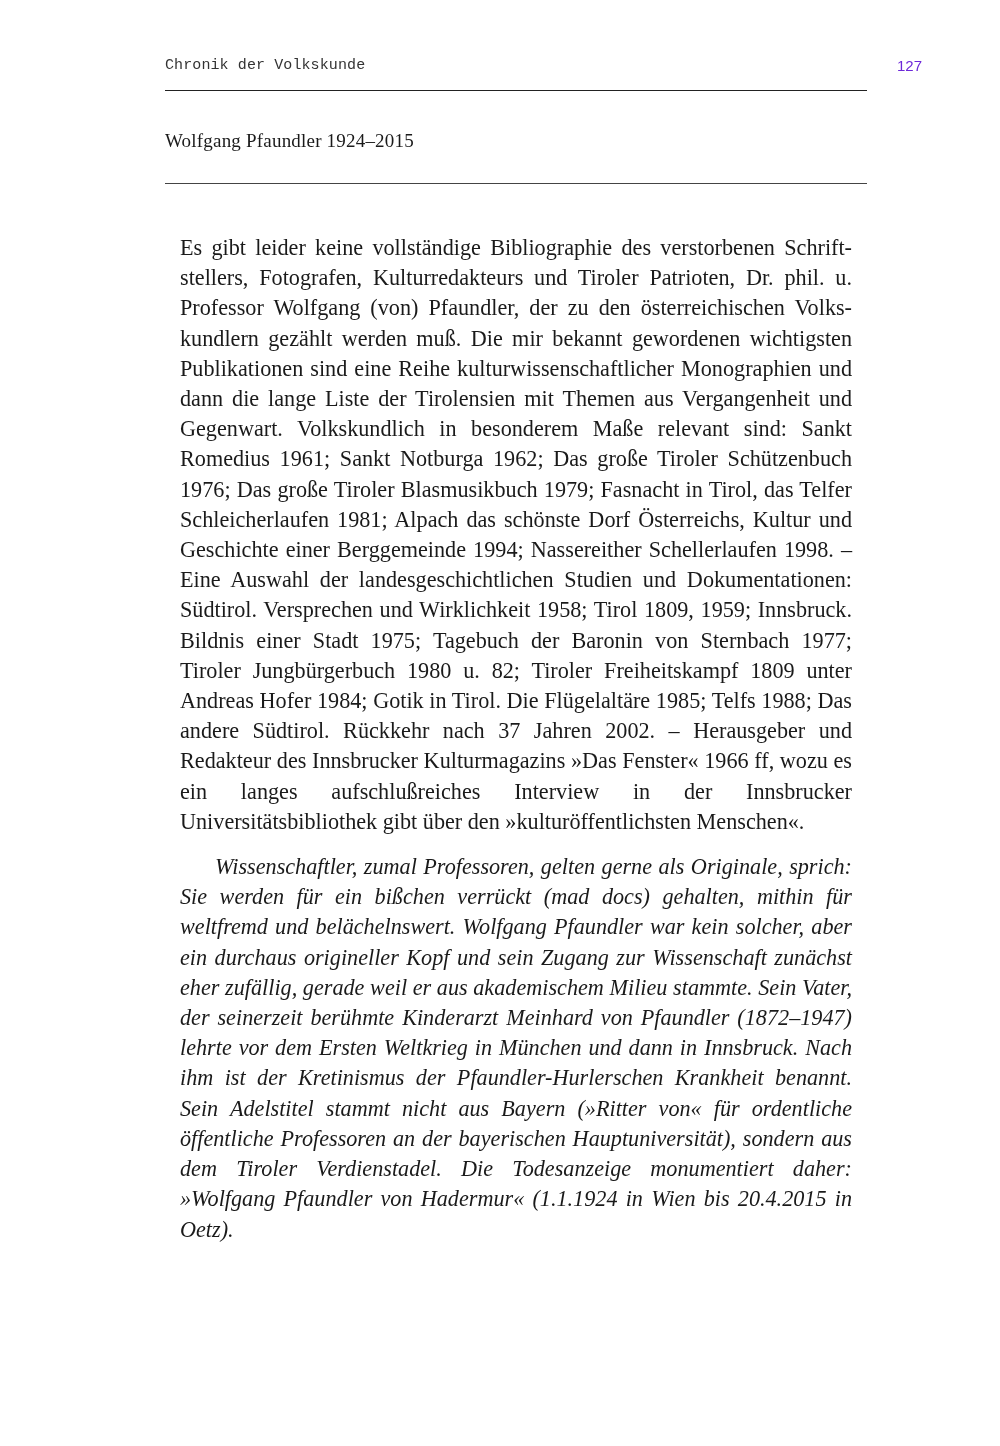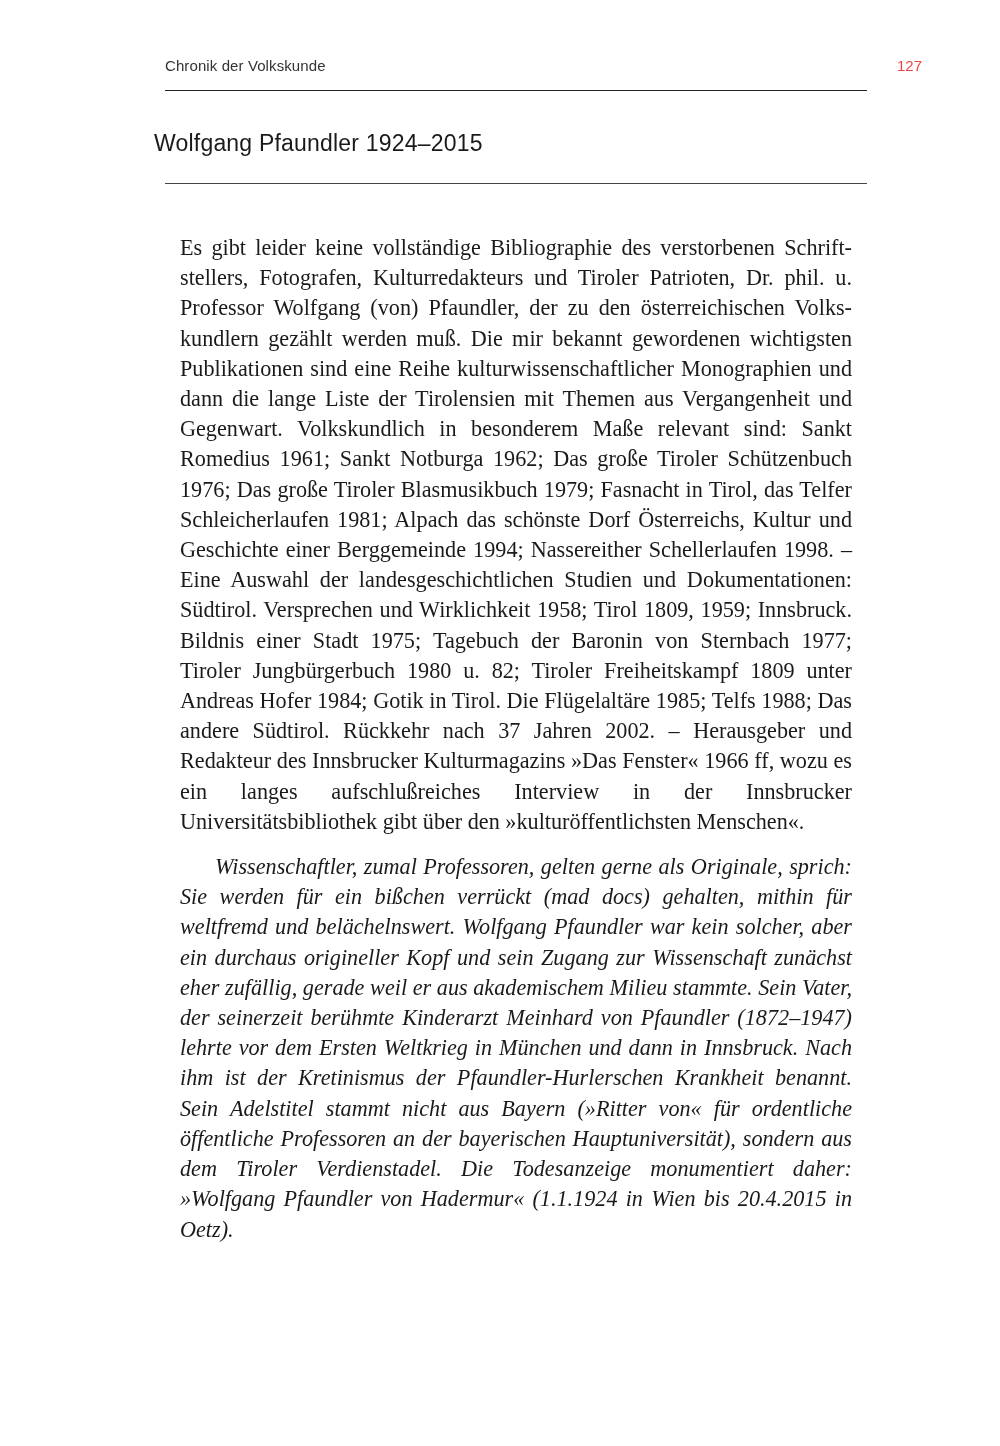--- a/index.html
+++ b/index.html
@@ -1,31 +1,31 @@
 <!DOCTYPE html>
 <html><head>
   <meta charset="utf-8">
   <style>
     html, body { margin: 0; padding: 0; background: #ffffff; }
     body { width: 1000px; height: 1446px; position: relative; overflow: hidden; color: #1e1e1e; }
     .running-head {
       position: absolute; left: 165px; top: 57px; width: 702px;
-      font-family: Liberation Sans, sans-serif; font-size: 15px; color: #333;
+      font-family: Liberation Mono, monospace; font-size: 15px; color: #333;
       letter-spacing: 0.1px;
     }
     .page-number {
       position: absolute; left: 897px; top: 57px;
-      font-family: "Liberation Sans", sans-serif; font-size: 15px; color: #ef4444;
+      font-family: "Liberation Sans", sans-serif; font-size: 15px; color: #6d28d9;
     }
     .rule { position: absolute; left: 165px; width: 702px; height: 1px; background: #222; }
     .rule.top { top: 90px; }
     .rule.title { top: 183px; background: #444; }
     .article-title {
-      position: absolute; left: 154px; top: 130px;
-      font-family: Liberation Sans, sans-serif; font-size: 23px; color: #1a1a1a;
+      position: absolute; left: 165px; top: 130px;
+      font-family: Liberation Serif, serif; font-size: 19px; color: #1a1a1a;
       letter-spacing: 0.2px;
     }
     .body-text {
       position: absolute; left: 165px; top: 218px; width: 702px;
       font-family: "Liberation Serif", serif; font-size: 22.2px; line-height: 30.2px;
       color: #1a1a1a; text-align: justify; hyphens: manual;
     }
     .body-text p { margin: 15px; }
     .body-text p.indent { text-indent: 35px; font-style: italic; }
   </style>

